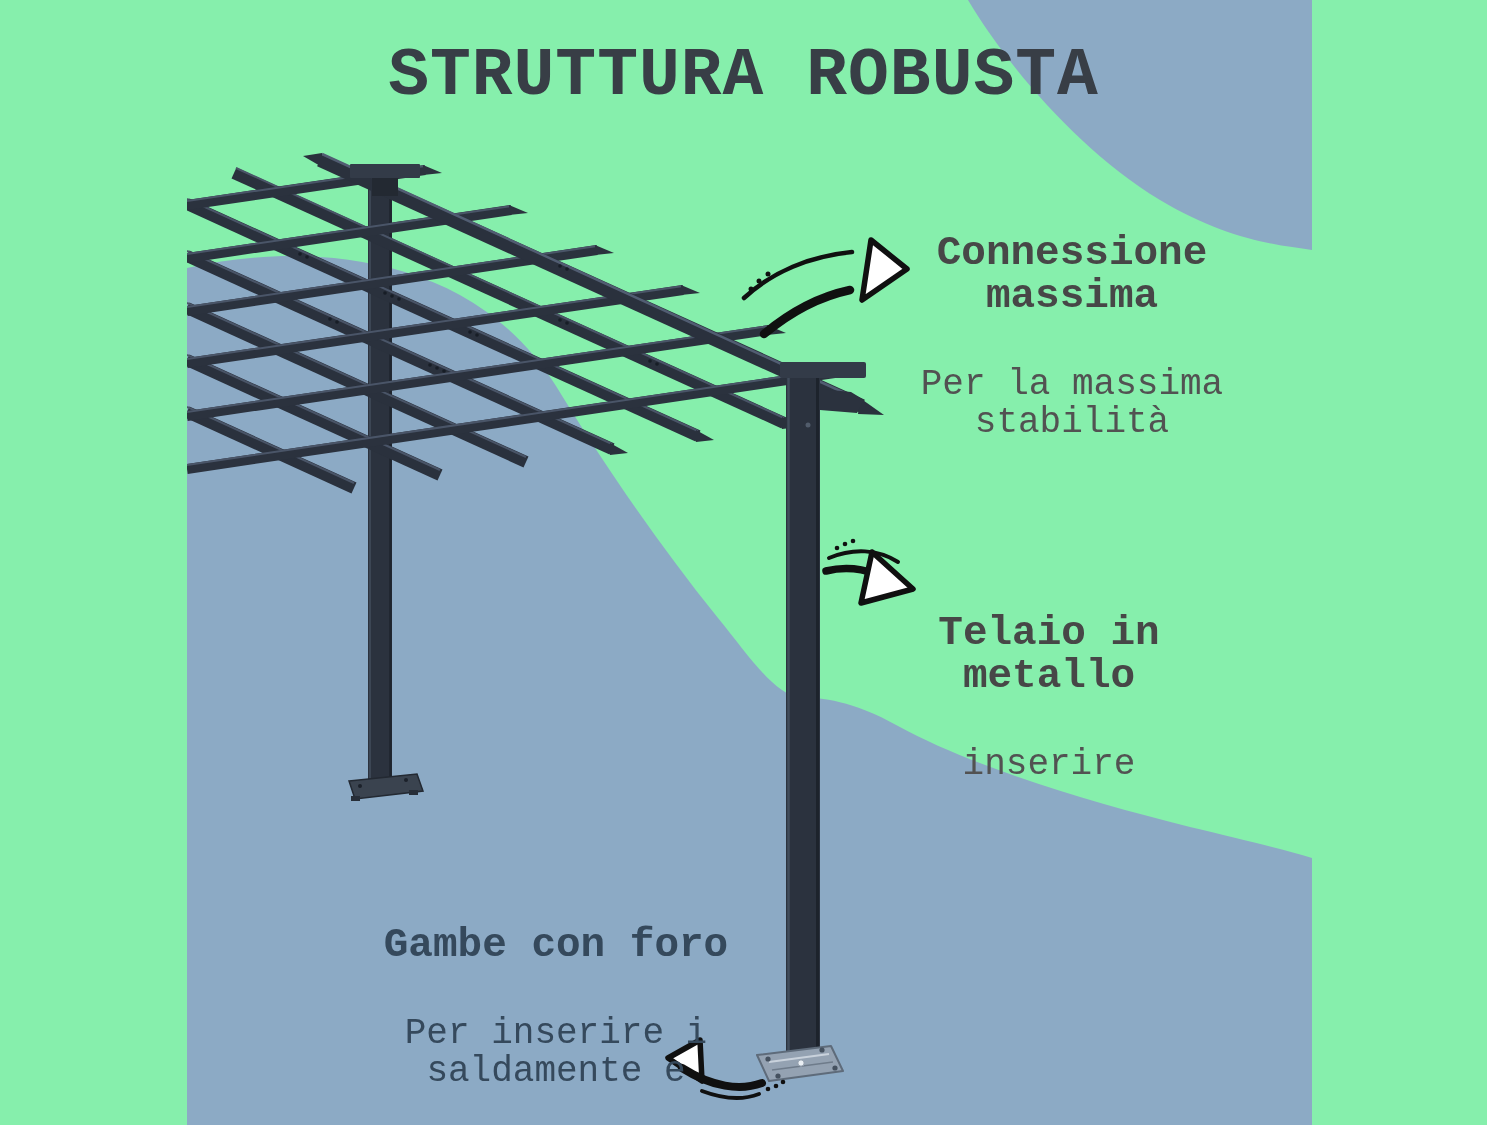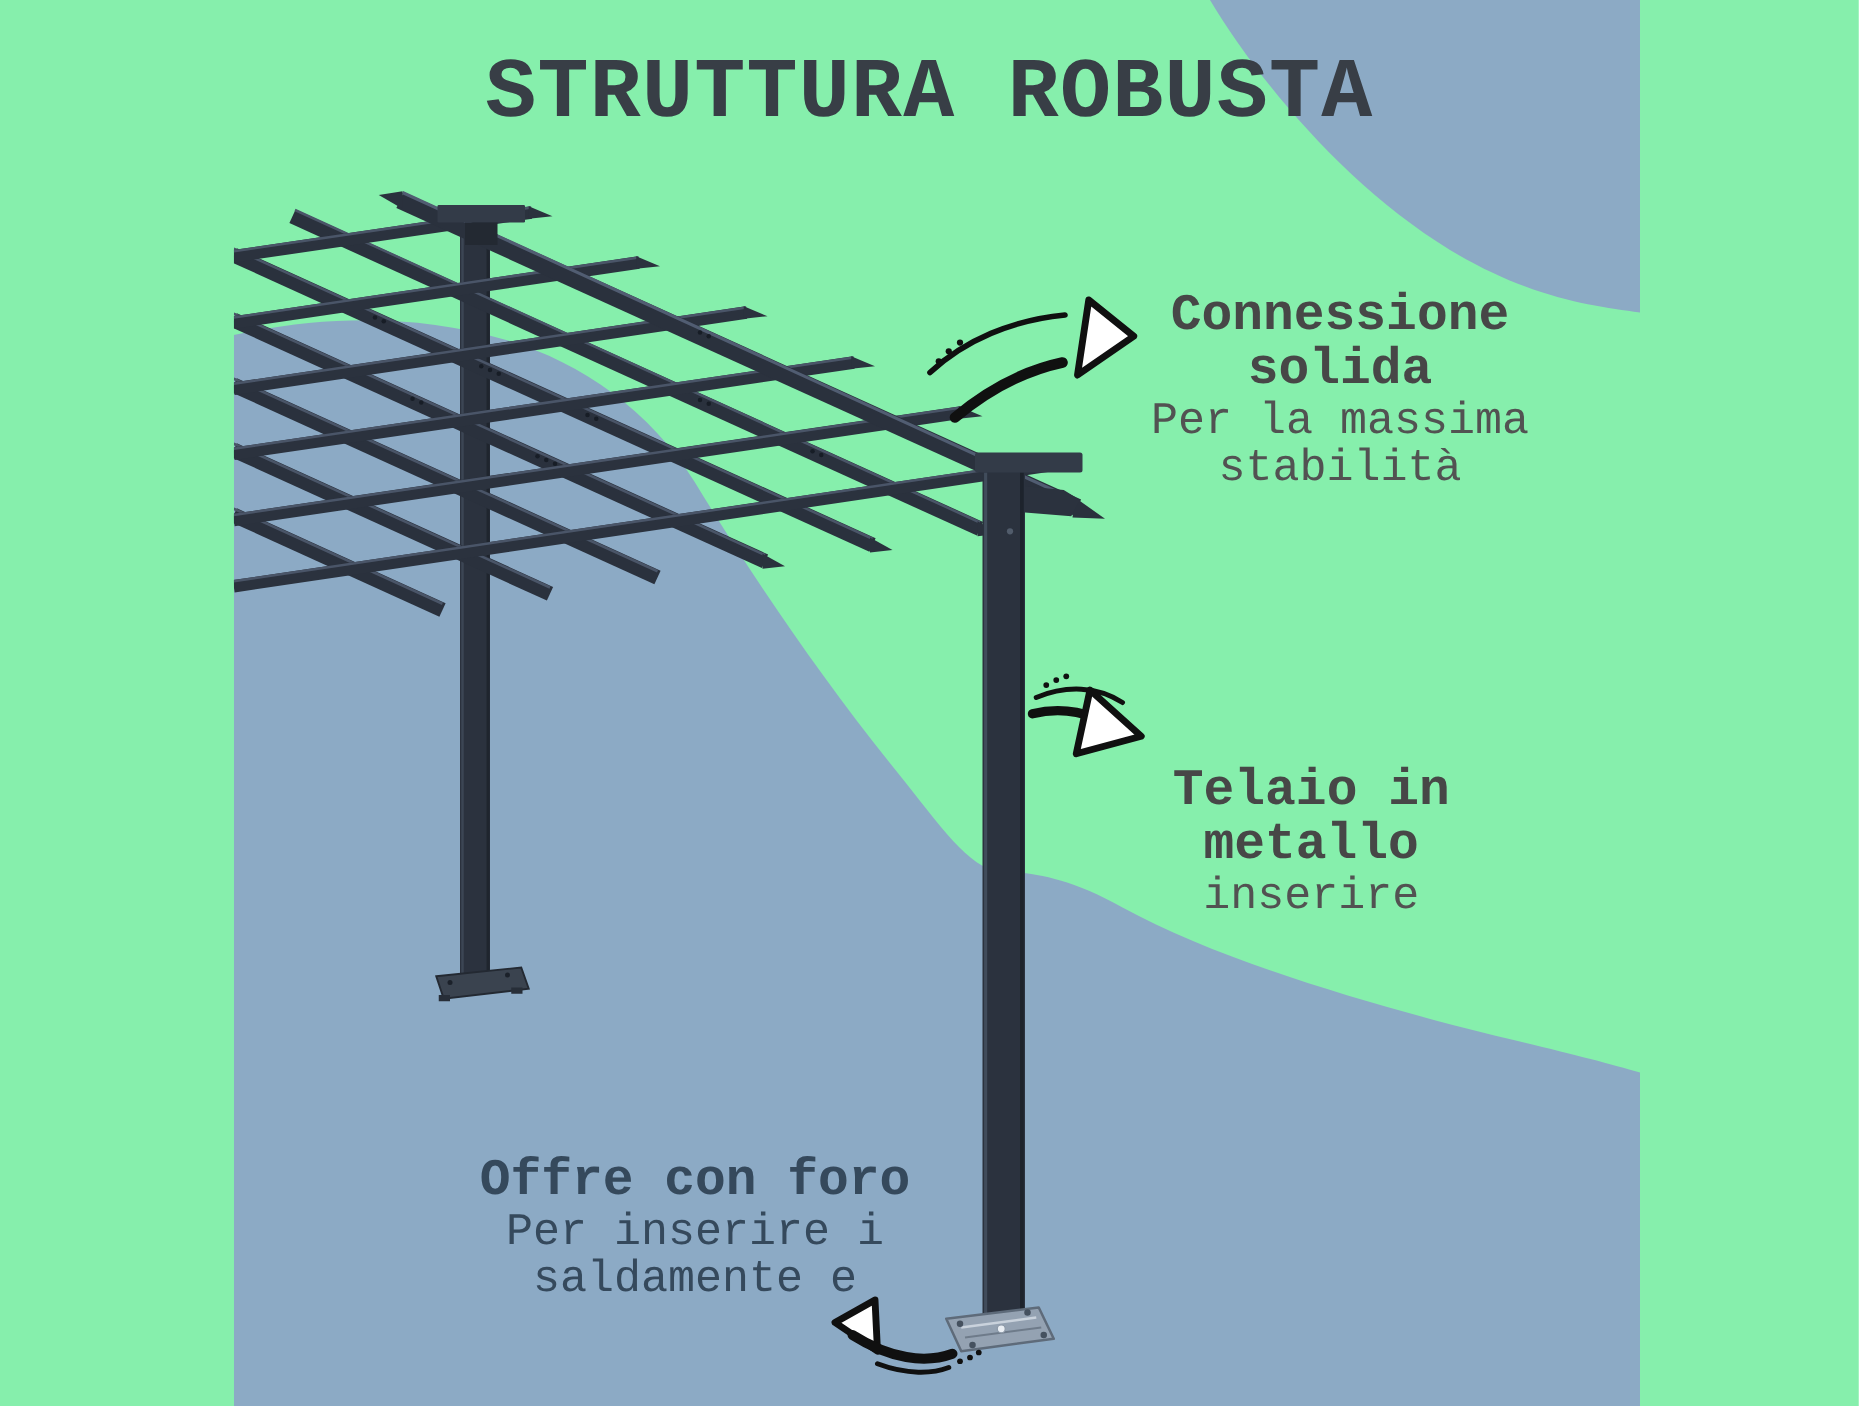--- a/index.html
+++ b/index.html
@@ -4,21 +4,21 @@
 <style>
   html,body{margin:0;padding:0;background:#fff;}
   .canvas{position:relative;width:1487px;height:1125px;background:#86efac;overflow:hidden;
           font-family:Liberation Mono, monospace;}
   .content{position:absolute;left:187px;top:0;width:1125px;height:1125px;overflow:hidden;}
   .artwork{display:block;width:1125px;height:1125px;}
   .page-title{position:absolute;left:0;right:0;top:42px;text-align:center;
               font-size:68px;font-weight:bold;letter-spacing:1px;color:#383E46;line-height:1;}
   .ann{position:absolute;text-align:center;}
   .ann .heading{font-size:41px;font-weight:600;color:#474747;line-height:1.05;}
-  .ann .body-line{font-size:36px;font-weight:400;color:#525252;line-height:1.06;}
+  .ann .body-line{font-size:36px;font-weight:400;color:#525252;line-height:1.06;margin-top:48px;}
   .ann-connection{left:872px;top:232px;width:400px;}
   .ann-frame{left:849px;top:612px;width:400px;}
   .ann-legs{left:361px;top:924px;width:390px;}
   .ann-legs .heading,.ann-legs .body-line{color:#35495C;}
 </style>
 </head>
 <body>
 
 <div class="canvas">
 
@@ -165,27 +165,27 @@
         <circle cx="768" cy="1089" r="2.3" fill="#101010" stroke="none"></circle>
         <circle cx="776" cy="1086" r="2.3" fill="#101010" stroke="none"></circle>
         <circle cx="783" cy="1082" r="2.3" fill="#101010" stroke="none"></circle>
       </g>
     </svg>
   </div>
 
   <div class="page-title">STRUTTURA ROBUSTA</div>
 
   <div class="ann ann-connection">
-    <div class="heading">Connessione solida</div>
+    <div class="heading">Connessione massima</div>
     <div class="body-line">Per la massima stabilità</div>
   </div>
 
   <div class="ann ann-frame">
     <div class="heading">Telaio in metallo</div>
     <div class="body-line">inserire</div>
   </div>
 
   <div class="ann ann-legs">
-    <div class="heading">Offre con foro</div>
+    <div class="heading">Gambe con foro</div>
     <div class="body-line">Per inserire i saldamente e</div>
   </div>
 
 </div>
 
 </body></html>

